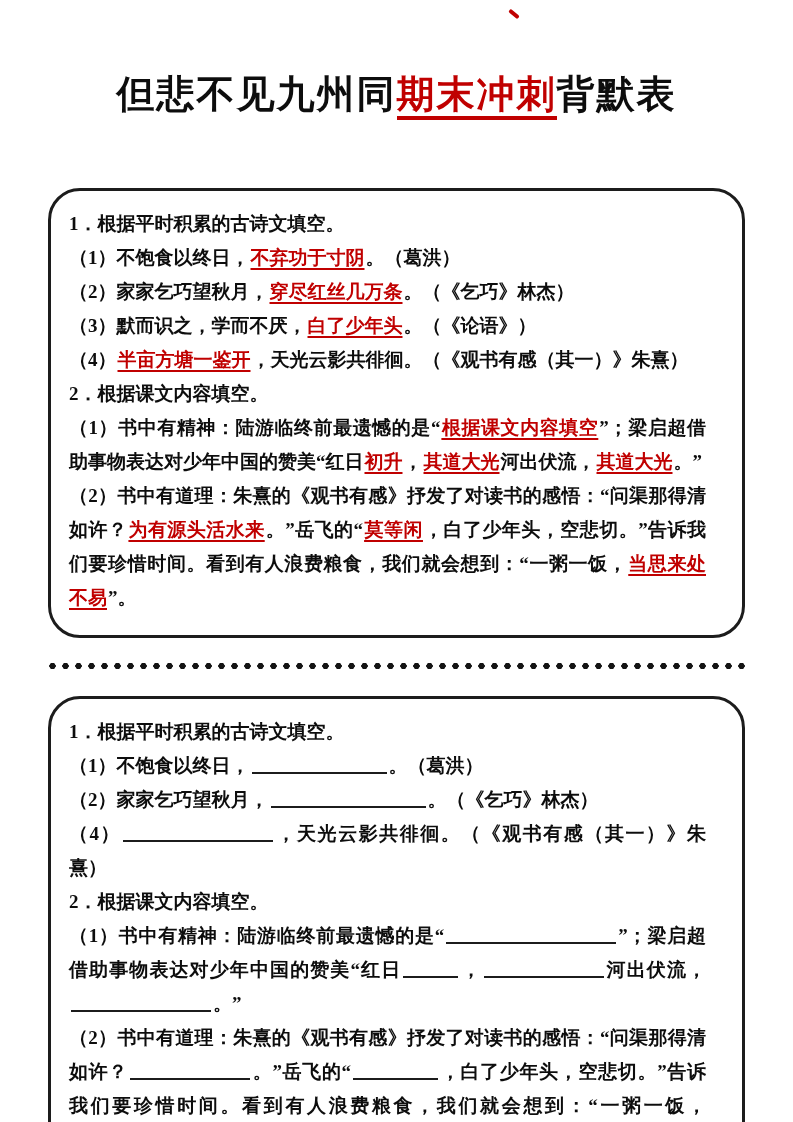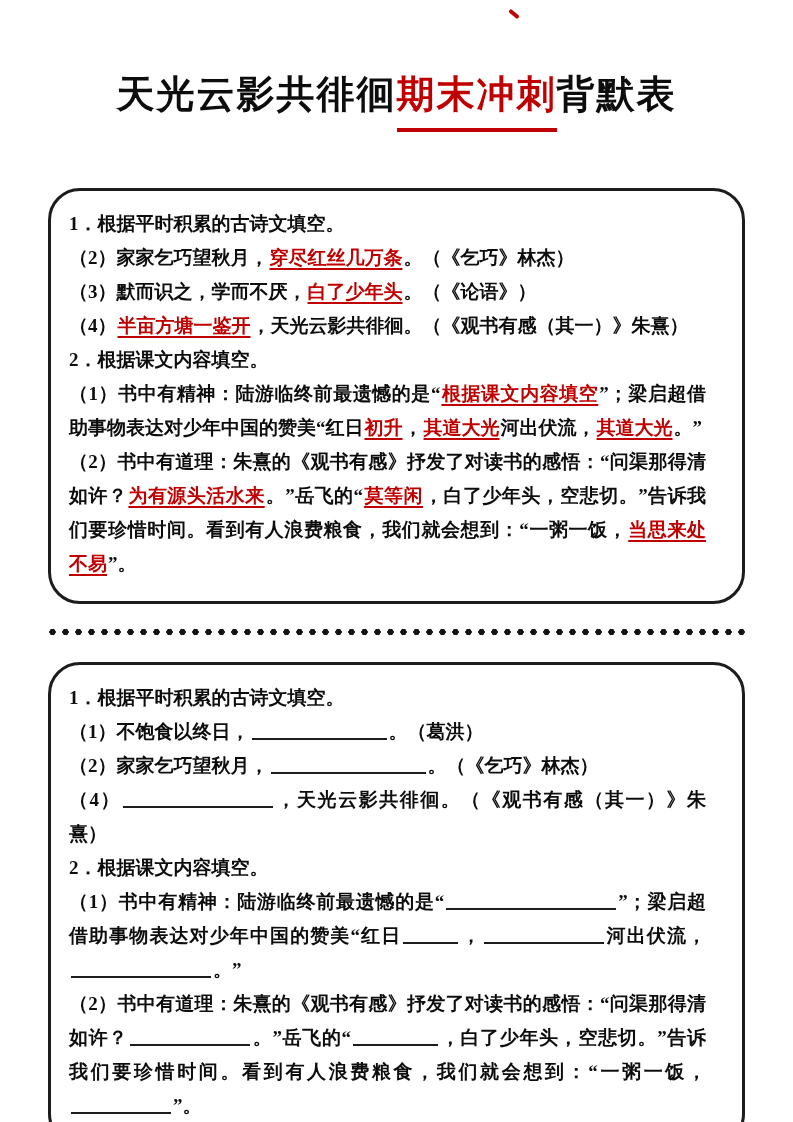--- a/index.html
+++ b/index.html
@@ -11,21 +11,21 @@
     width:12px; height:4px; background:#c00000;
     transform:rotate(40deg); border-radius:2px;
   }
 
   .title-wrap { margin-top:44px; text-align:center; }
   .title {
     font-size:38px; font-weight:900; letter-spacing:2px;
     font-family:"Liberation Sans","DejaVu Sans",sans-serif;
     color:#0d0d0d; display:inline-block;
   }
-  .title .hl { color:#c00000; border-bottom:4px solid #c00000; padding-bottom:13px; }
+  .title .hl { color:#c00000; border-bottom:4px solid #c00000; padding-bottom:1px; }
 
   .box {
     margin:15px 48px; border:3px solid #1c1c1c; border-radius:32px;
     padding:16px 36px 20px 18px; background:#fff;
   }
   .box-answers { margin-top:42px; }
   .box-blank  { margin-top:0; }
 
   .line { font-size:19px; font-weight:700; line-height:34px; color:#0d0d0d; text-align:justify; }
   .seg-plain { color:#0d0d0d; }
@@ -55,26 +55,27 @@
   }
 </style>
 </head>
 <body>
 
 <div class="page">
 
   <span class="red-accent-mark"></span>
 
   <div class="title-wrap">
-    <h1 class="title"><span>天光云影共徘徊</span><span class="hl">期末冲刺</span><span>背默表</span></h1>
+    <h1 class="title"><span>但悲不见九州同</span><span class="hl">期末冲刺</span><span>背默表</span></h1>
   </div>
 
   <div class="box box-answers">
     <div>
         <div class="line"><span class="seg-plain">1．根据平时积累的古诗文填空。</span></div>
+        <div class="line"><span class="seg-plain">（1）不饱食以终日，</span><span class="seg-answer">不弃功于寸阴</span><span class="seg-plain">。（葛洪）</span></div>
         <div class="line"><span class="seg-plain">（2）家家乞巧望秋月，</span><span class="seg-answer">穿尽红丝几万条</span><span class="seg-plain">。（《乞巧》林杰）</span></div>
         <div class="line"><span class="seg-plain">（3）默而识之，学而不厌，</span><span class="seg-answer">白了少年头</span><span class="seg-plain">。（《论语》）</span></div>
         <div class="line"><span class="seg-plain">（4）</span><span class="seg-answer">半亩方塘一鉴开</span><span class="seg-plain">，天光云影共徘徊。（《观书有感（其一）》朱熹）</span></div>
         <div class="line"><span class="seg-plain">2．根据课文内容填空。</span></div>
         <div class="line"><span class="seg-plain">（1）书中有精神：陆游临终前最遗憾的是“</span><span class="seg-answer">根据课文内容填空</span><span class="seg-plain">”；梁启超借助事物表达对少年中国的赞美“红日</span><span class="seg-answer">初升</span><span class="seg-plain">，</span><span class="seg-answer">其道大光</span><span class="seg-plain">河出伏流，</span><span class="seg-answer">其道大光</span><span class="seg-plain">。”</span></div>
         <div class="line"><span class="seg-plain">（2）书中有道理：朱熹的《观书有感》抒发了对读书的感悟：“问渠那得清如许？</span><span class="seg-answer">为有源头活水来</span><span class="seg-plain">。”岳飞的“</span><span class="seg-answer">莫等闲</span><span class="seg-plain">，白了少年头，空悲切。”告诉我们要珍惜时间。看到有人浪费粮食，我们就会想到：“一粥一饭，</span><span class="seg-answer">当思来处不易</span><span class="seg-plain">”。</span></div>
       </div>
   </div>
 
   <div class="divider"></div>

